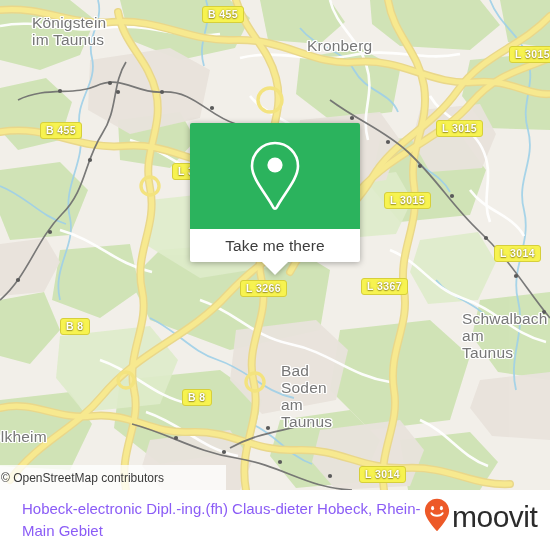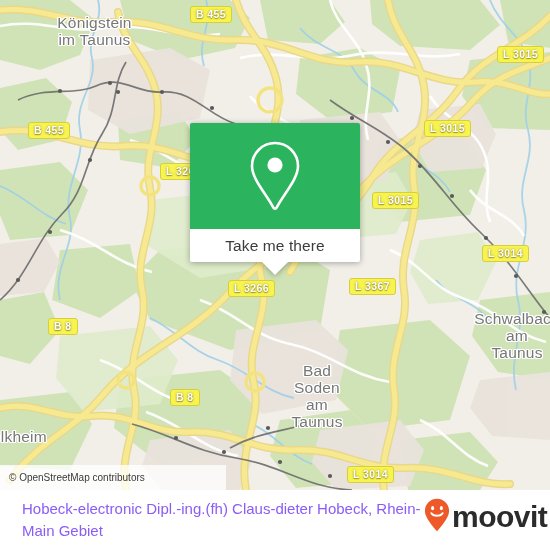--- a/index.html
+++ b/index.html
@@ -28,21 +28,21 @@
     background: #f2efe9;
   }
   #map svg { display: block; }
 
   
   .place-label {
     position: absolute;
     color: #777777;
     font-size: 14px;
     line-height: 15px;
-    text-align: center;
+    text-align: left;
     white-space: pre;
     letter-spacing: .2px;
     text-shadow:
        1.4px 0 0 rgba(255,255,255,.95), -1.4px 0 0 rgba(255,255,255,.95),
        0 1.4px 0 rgba(255,255,255,.95), 0 -1.4px 0 rgba(255,255,255,.95),
        1px 1px 0 rgba(255,255,255,.95), -1px -1px 0 rgba(255,255,255,.95),
        1px -1px 0 rgba(255,255,255,.95), -1px 1px 0 rgba(255,255,255,.95);
     pointer-events: none;
   }
   .place-label.big { font-size: 15.5px; line-height: 17px; }
@@ -54,20 +54,21 @@
     border: 1px solid #d6cf3b;
     border-radius: 3px;
     color: #ffffff;
     font-size: 10.5px;
     font-weight: bold;
     letter-spacing: .4px;
     padding: 1px 5px 2px 5px;
     line-height: 12px;
     text-shadow: 0 0 2px rgba(120,110,20,.75), 0 1px 1px rgba(120,110,20,.6);
     white-space: nowrap;
+    margin-left: 12px;
   }
 
   
   #info-card {
     position: absolute;
     left: 190px;
     top: 123px;
     width: 170px;
     filter: drop-shadow(0 1px 3px rgba(0,0,0,.32));
   }
@@ -110,22 +111,22 @@
     left: 0;
     top: 465px;
     height: 25px;
     width: 226px;
     background: rgba(255,255,255,.78);
     display: flex;
     align-items: center;
   }
   #attribution-text {
     color: #3a3a3a;
-    font-size: 10px;
-    padding-left: 9px;
+    font-size: 12px;
+    padding-left: 1px;
     white-space: nowrap;
   }
 
   
   #footer {
     position: absolute;
     left: 0;
     top: 490px;
     width: 550px;
     height: 60px;
@@ -147,21 +148,21 @@
     display: flex;
     align-items: center;
     height: 34px;
   }
   #moovit-wordmark {
     color: #2b2b2b;
     font-size: 30px;
     letter-spacing: -0.5px;
     line-height: 30px;
     margin-left: 2px;
-    font-weight: bold;
+    font-weight: normal;
   }
 </style>
 </head>
 <body>
 
 <div id="app">
 
   <div id="map">
     <svg width="550" height="490" viewBox="0 0 550 490">
       <defs>
@@ -298,20 +299,21 @@
           <circle cx="270" cy="100" r="12"></circle>
           <circle cx="150" cy="186" r="9"></circle>
           <circle cx="255" cy="382" r="9"></circle>
           <circle cx="126" cy="380" r="8"></circle>
         </g>
       </g>
     </svg>
 
     <div class="place-label big" style="left:32px; top:14px; width:125px;">Königstein
 im Taunus</div>
+    <div class="place-label big" style="left:307px; top:37px; width:95px;">Kronberg</div>
     <div class="place-label big" style="left:462px; top:310px; width:110px;">Schwalbach
 am
 Taunus</div>
     <div class="place-label big" style="left:281px; top:362px; width:72px;">Bad
 Soden
 am
 Taunus</div>
     <div class="place-label big" style="left:-8px; top:428px; width:80px; text-align:left;">elkheim</div>
 
     <div class="shield" style="left:190px; top:6px;">B 455</div>

